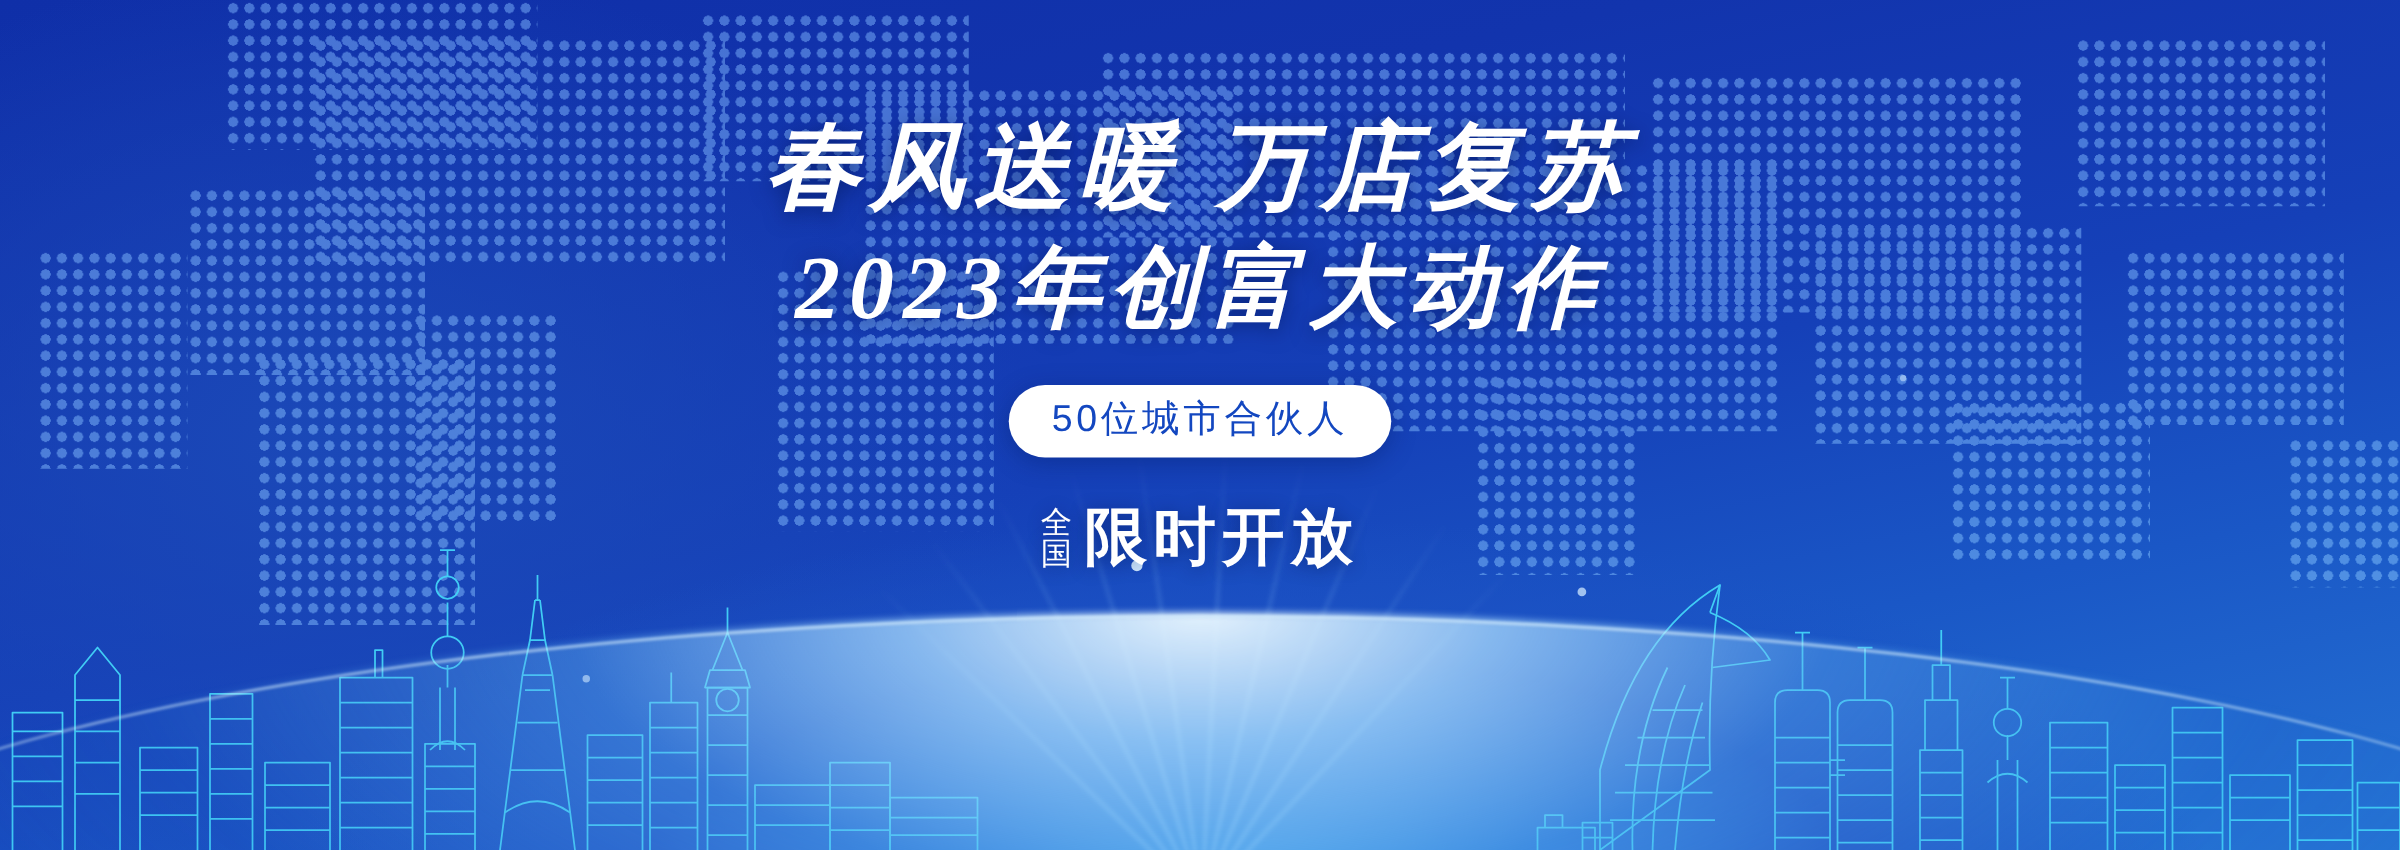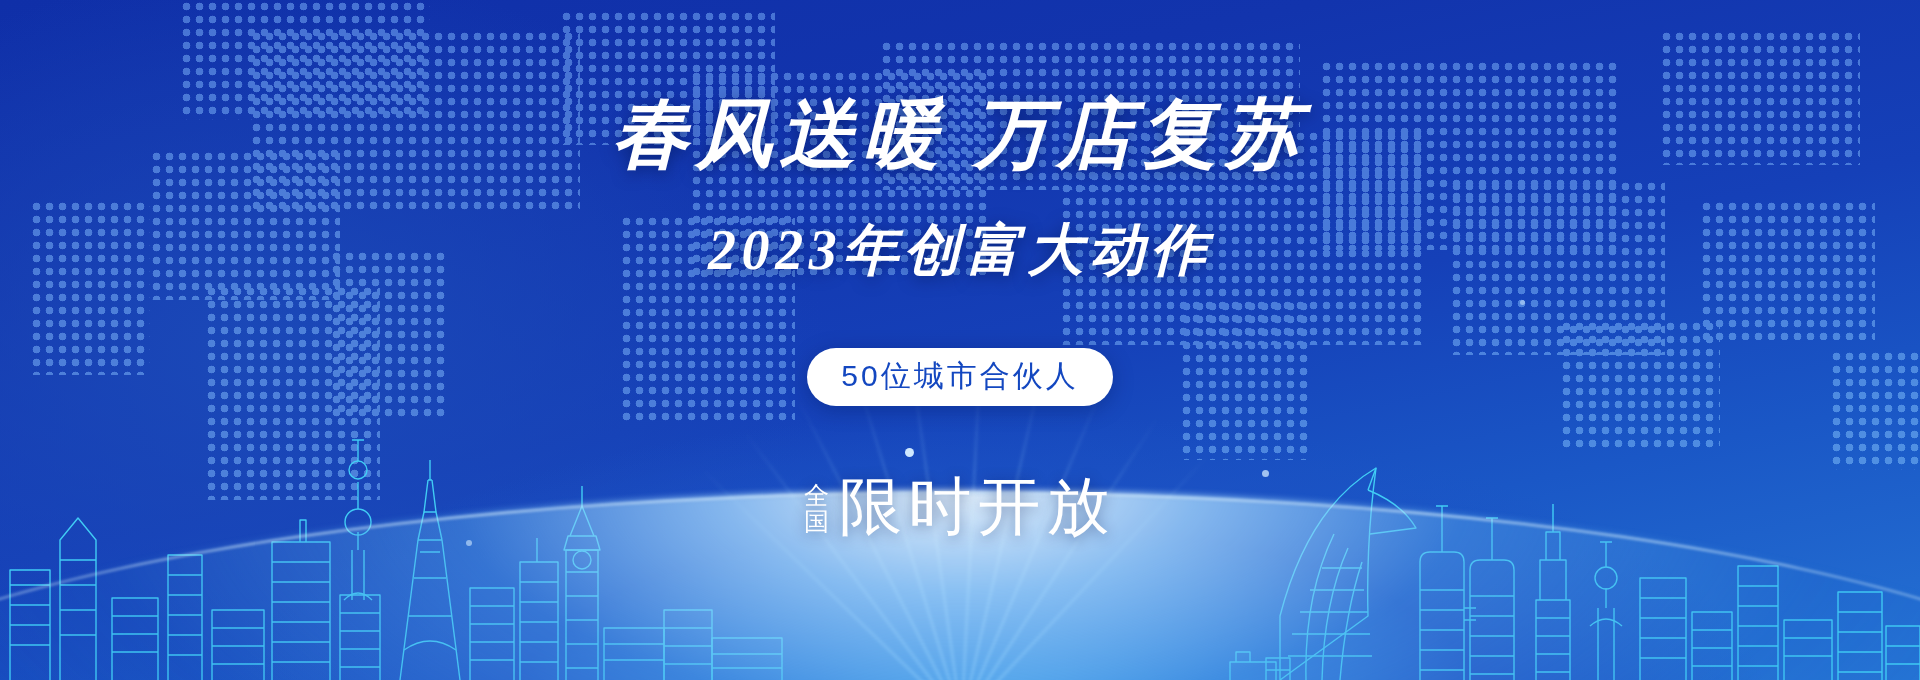--- a/index.html
+++ b/index.html
@@ -59,35 +59,34 @@
 
   
   .spark{position:absolute;border-radius:50%;background:#cfe8ff;filter:blur(.4px);}
 
   
   .content{
     position:absolute;left:0;right:0;top:0;
     width:100%;
     display:flex;flex-direction:column;align-items:center;
     padding-top:96px;
-    gap:28px;
   }
 
   .headline{
     color:#ffffff;
     font-family:"Liberation Serif","DejaVu Serif",serif;
     font-weight:700;
     font-style:italic;
     letter-spacing:.10em;
     text-shadow:0 3px 16px rgba(2,20,80,.55);
     white-space:nowrap;
     line-height:1;
   }
   .headline-1{font-size:76px;}
-  .headline-2{font-size:56px;margin-top:22px;}
+  .headline-2{font-size:72px;margin-top:22px;}
 
   .badge{
     margin-top:42px;
     background:#ffffff;
     color:#1347c0;
     border-radius:40px;
     padding:9px 34px 11px;
     font-size:30px;
     letter-spacing:.10em;
     font-weight:400;
@@ -105,23 +104,23 @@
   }
   .tagline-small{
     display:flex;flex-direction:column;
     font-size:25px;line-height:1.02;
     letter-spacing:0;
     margin-right:10px;
     font-weight:400;
     transform:translateY(2px);
   }
   .tagline-big{
-    font-size:63px;
+    font-size:50px;
     letter-spacing:.10em;
-    font-weight:400;
+    font-weight:700;
   }
 </style>
 </head>
 <body>
 
 <div id="banner">
 
   <div class="mapdots">
     <div class="blob" style="left:180px;top:0px;width:250px;height:120px;"></div>
     <div class="blob" style="left:250px;top:30px;width:330px;height:180px;"></div>

